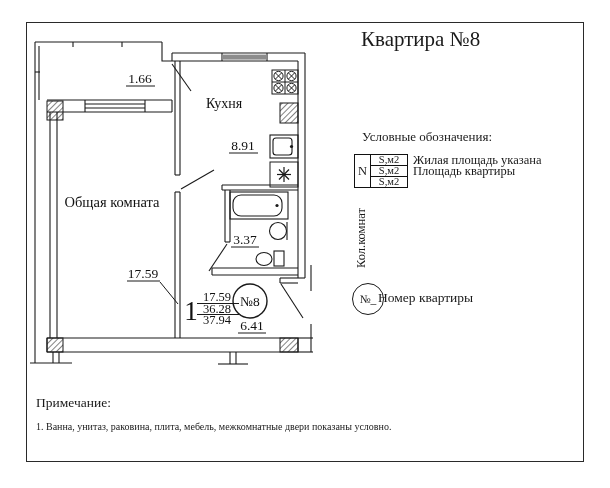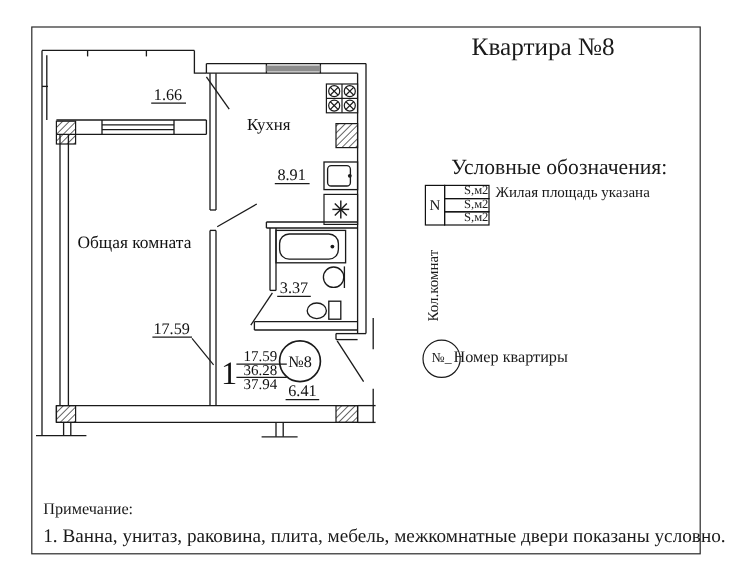--- a/index.html
+++ b/index.html
@@ -1,39 +1,39 @@
 <!DOCTYPE html>
 <html><head>
 <meta charset="utf-8">
 <style>
   html,body{margin:0;padding:0;background:#fff;}
   #root{position:relative;width:610px;height:488px;background:#fff;overflow:hidden;
         font-family:"Liberation Serif", serif;color:#1a1a1a;}
   .abs{position:absolute;}
   .frame{left:26px;top:22px;width:556px;height:438px;border:1.4px solid #2a2a2a;}
-  .title{left:393px;top:27px;font-size:21px;white-space:nowrap;text-align:center;}
-  .lg-head{left:376px;top:129px;font-size:18px;white-space:nowrap;}
+  .title{left:361px;top:27px;font-size:21px;white-space:nowrap;text-align:center;}
+  .lg-head{left:362px;top:129px;font-size:13px;white-space:nowrap;}
   .ltable{left:354px;top:154px;display:flex;align-items:stretch;}
   .lt-n{box-sizing:border-box;width:17px;height:34px;border:1px solid #111;margin-right:-1px;
         display:flex;align-items:center;justify-content:center;font-size:12.5px;}
   .lt-rows{display:flex;flex-direction:column;}
   .lt-row{display:flex;align-items:center;height:12px;}
   .lt-row + .lt-row{margin-top:-1px;}
   .lt-cell{box-sizing:border-box;width:38px;height:12px;border:1px solid #111;
-           font-size:10.5px;line-height:10px;text-align:right;}
+           font-size:10.5px;line-height:10px;text-align:center;}
   .lt-label{font-size:12.5px;margin-left:5px;white-space:nowrap;}
   .lg-vert{left:354px;top:268px;transform:rotate(-90deg);transform-origin:0 0;
            font-size:12.5px;white-space:nowrap;}
   .lg-circle{left:352px;top:283px;width:32px;height:32px;border:1.4px solid #1a1a1a;
              border-radius:50%;display:flex;align-items:center;justify-content:center;
              font-size:11.5px;box-sizing:border-box;}
   .lg-circle-label{left:378px;top:290px;font-size:13.5px;white-space:nowrap;}
-  .notes{left:36px;top:395px;width:540px;margin-top:21px;}
+  .notes{left:36px;top:395px;width:540px;}
   .notes-head{font-size:13.5px;margin-bottom:5px;}
-  .note-item{font-size:16px;line-height:21px;white-space:nowrap;}
+  .note-item{font-size:10px;line-height:21px;white-space:nowrap;}
   svg text{font-family:"Liberation Serif", serif;fill:#111;}
 </style>
 </head>
 <body>
 
 <div id="root">
 
   <div class="abs frame"></div>
   <div class="abs title">Квартира №8</div>
 
@@ -211,20 +211,21 @@
 
   <div class="abs ltable">
     <div class="lt-n">N</div>
     <div class="lt-rows">
       <div class="lt-row">
         <span class="lt-cell">S,м2</span>
         <span class="lt-label">Жилая площадь указана</span>
       </div>
       <div class="lt-row">
         <span class="lt-cell">S,м2</span>
+        <span class="lt-label">Площадь квартиры</span>
       </div>
       <div class="lt-row">
         <span class="lt-cell">S,м2</span>
       </div>
     </div>
   </div>
 
   <div class="abs lg-vert">Кол.комнат</div>
 
   <div class="abs lg-circle">№_</div>

